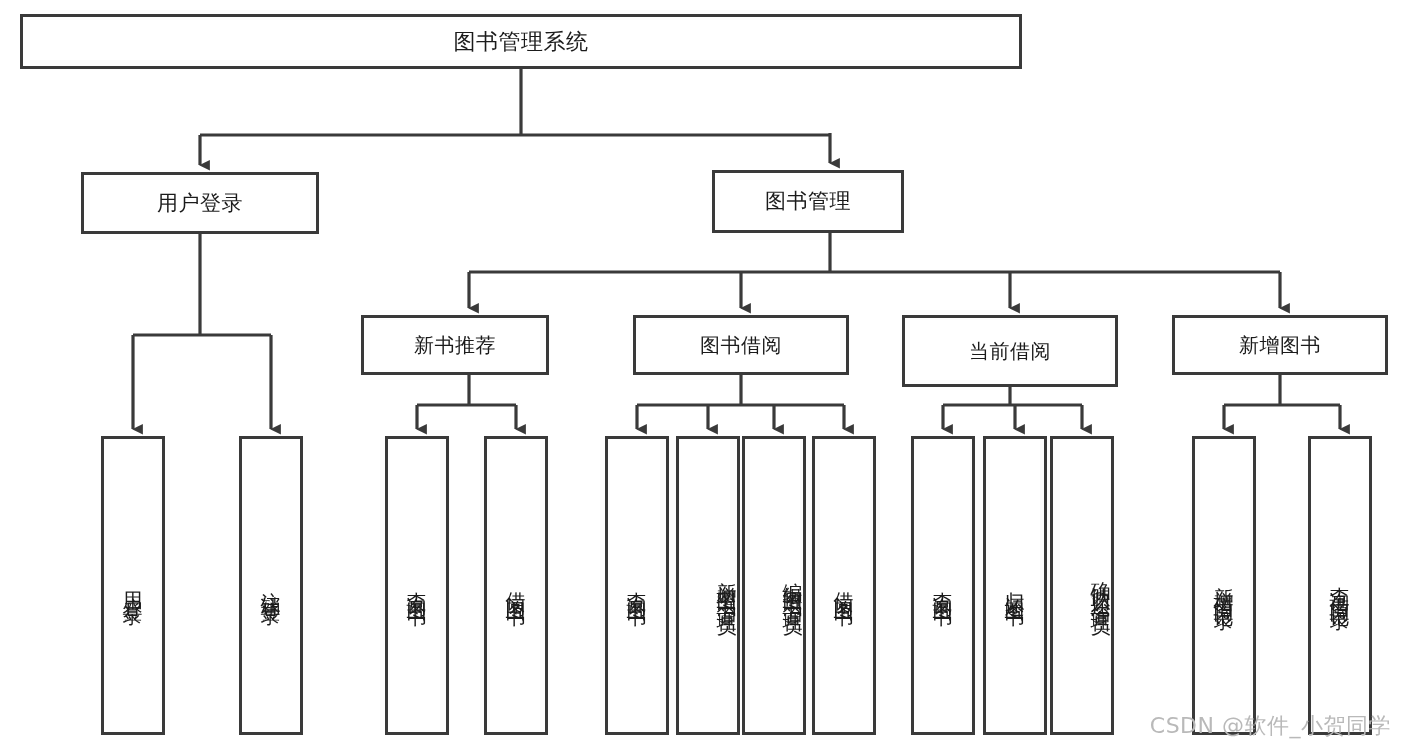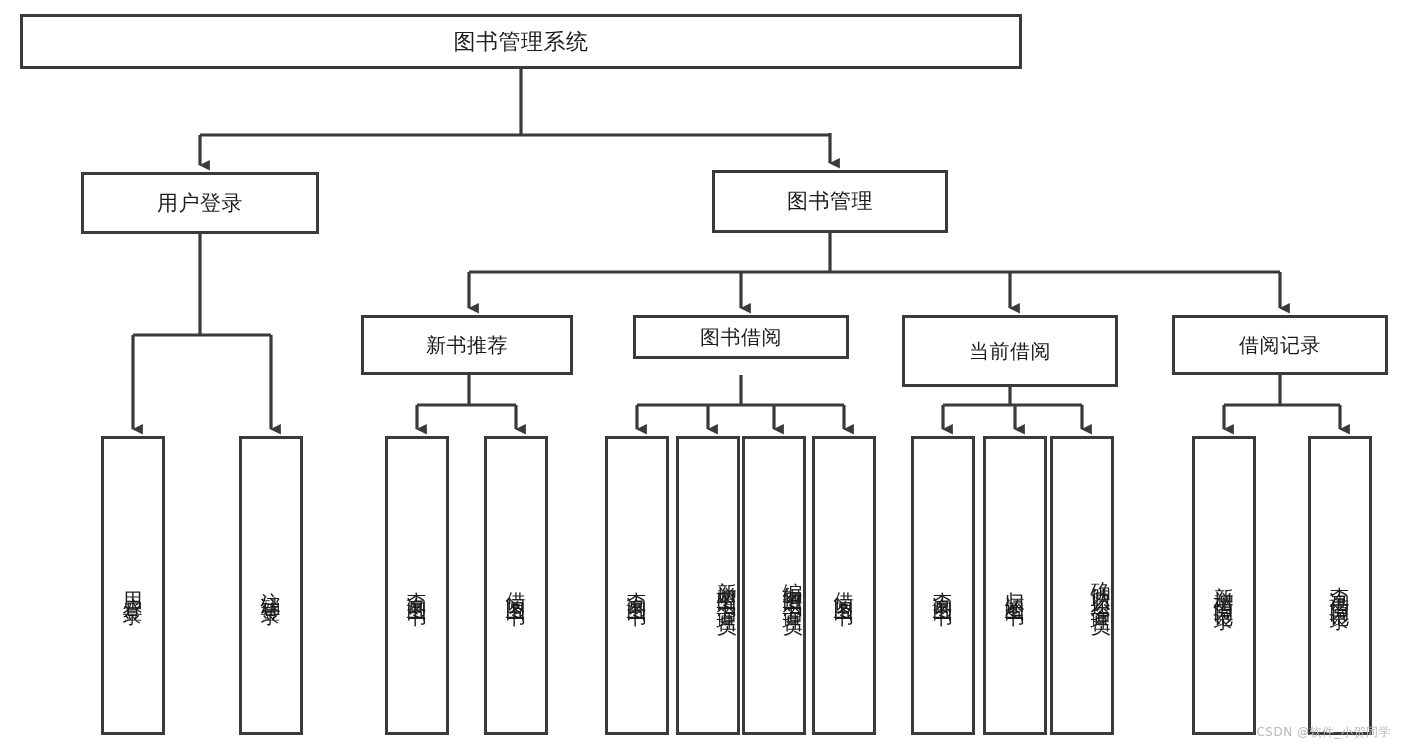--- a/index.html
+++ b/index.html
@@ -60,21 +60,21 @@
     padding-top: 0;
   }
   .node .label {
     display: block;
     white-space: nowrap;
   }
   #watermark {
     position: absolute;
     right: 14px;
     bottom: 6px;
-    font-size: 12px;
+    font-size: 22px;
     color: #b9b9b9;
     letter-spacing: 0.5px;
     z-index: 5;
     white-space: nowrap;
   }
 </style>
 </head>
 <body>
 
 <div id="canvas" style="background: rgb(255, 255, 255);">
@@ -130,35 +130,35 @@
     </g>
   </svg>
 
   <div class="node root" id="node-root" style="left: 20px; top: 14px; width: 1002px; height: 55px; border-color: rgb(58, 58, 58); background: rgb(255, 255, 255); color: rgb(27, 27, 27);">
     <span class="label">图书管理系统</span>
   </div>
 
   <div class="node level2" id="node-l2-0" style="left: 81px; top: 172px; width: 238px; height: 62px; border-color: rgb(58, 58, 58); background: rgb(255, 255, 255); color: rgb(27, 27, 27);">
     <span class="label">用户登录</span>
   </div>
-  <div class="node level2" id="node-l2-1" style="left: 712px; top: 170px; width: 236px; height: 63px; border-color: rgb(58, 58, 58); background: rgb(255, 255, 255); color: rgb(27, 27, 27); align-items: center;">
+  <div class="node level2" id="node-l2-1" style="left: 712px; top: 170px; width: 192px; height: 63px; border-color: rgb(58, 58, 58); background: rgb(255, 255, 255); color: rgb(27, 27, 27); align-items: center;">
     <span class="label">图书管理</span>
   </div>
 
-  <div class="node level3" id="node-l3-0" style="left: 361px; top: 315px; width: 212px; height: 60px; border-color: rgb(58, 58, 58); background: rgb(255, 255, 255); color: rgb(27, 27, 27);">
+  <div class="node level3" id="node-l3-0" style="left: 361px; top: 315px; width: 188px; height: 60px; border-color: rgb(58, 58, 58); background: rgb(255, 255, 255); color: rgb(27, 27, 27);">
     <span class="label">新书推荐</span>
   </div>
-  <div class="node level3" id="node-l3-1" style="left: 633px; top: 315px; width: 216px; height: 44px; border-color: rgb(58, 58, 58); background: rgb(255, 255, 255); color: rgb(27, 27, 27);">
+  <div class="node level3" id="node-l3-1" style="left: 633px; top: 315px; width: 216px; height: 60px; border-color: rgb(58, 58, 58); background: rgb(255, 255, 255); color: rgb(27, 27, 27);">
     <span class="label">图书借阅</span>
   </div>
   <div class="node level3" id="node-l3-2" style="left: 902px; top: 315px; width: 216px; height: 72px; border-color: rgb(58, 58, 58); background: rgb(255, 255, 255); color: rgb(27, 27, 27);">
     <span class="label">当前借阅</span>
   </div>
   <div class="node level3" id="node-l3-3" style="left: 1172px; top: 315px; width: 216px; height: 60px; border-color: rgb(58, 58, 58); background: rgb(255, 255, 255); color: rgb(27, 27, 27);">
-    <span class="label">借阅记录</span>
+    <span class="label">新增图书</span>
   </div>
 
   <div class="node leaf centered" id="node-leaf-0" style="left: 101px; top: 436px; width: 64px; height: 299px; border-color: rgb(58, 58, 58); background: rgb(255, 255, 255); color: rgb(27, 27, 27);">
     <span class="label">用户登录</span>
   </div>
   <div class="node leaf centered" id="node-leaf-1" style="left: 239px; top: 436px; width: 64px; height: 299px; border-color: rgb(58, 58, 58); background: rgb(255, 255, 255); color: rgb(27, 27, 27);">
     <span class="label">注销登录</span>
   </div>
   <div class="node leaf centered" id="node-leaf-2" style="left: 385px; top: 436px; width: 64px; height: 299px; border-color: rgb(58, 58, 58); background: rgb(255, 255, 255); color: rgb(27, 27, 27);">
     <span class="label">查询图书</span>

